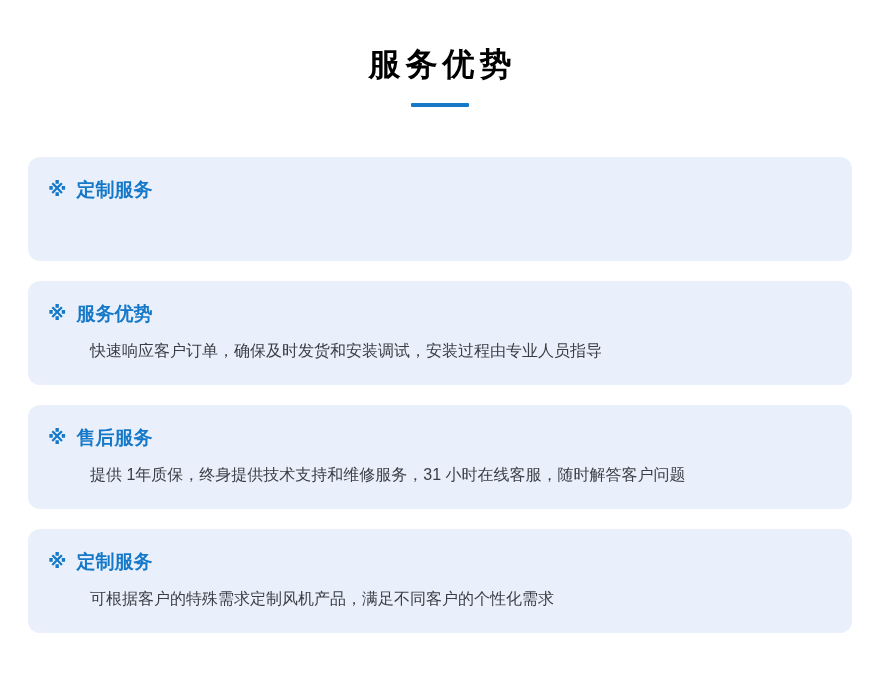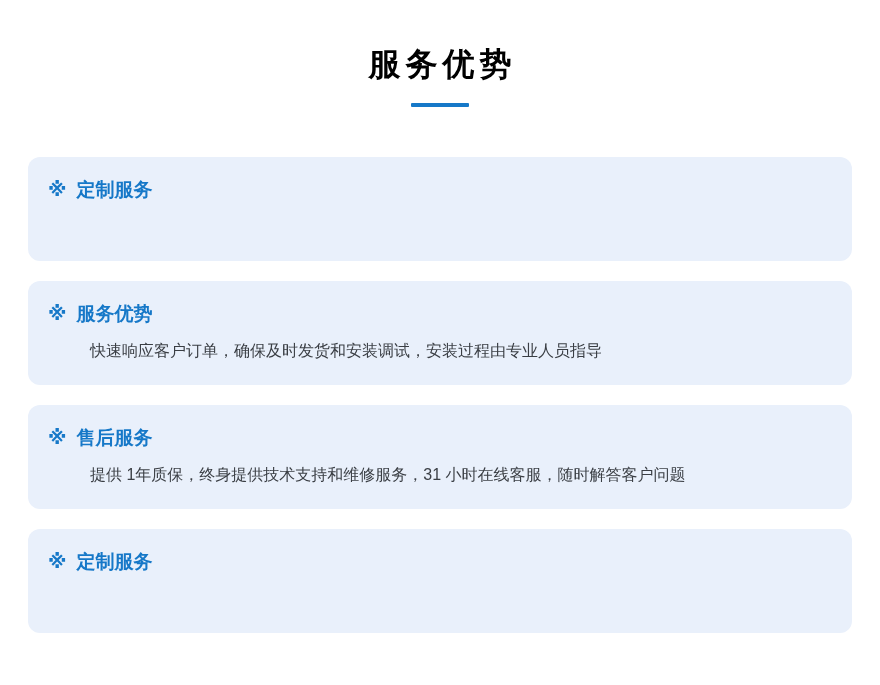--- a/index.html
+++ b/index.html
@@ -99,16 +99,17 @@
         <span>售后服务</span>
       </div>
       <p class="card-desc">提供 1年质保，终身提供技术支持和维修服务，31 小时在线客服，随时解答客户问题</p>
     </section>
 
     <section class="card">
       <div class="card-title">
         <span class="marker">※</span>
         <span>定制服务</span>
       </div>
+      <p class="card-desc">可根据客户的特殊需求定制风机产品，满足不同客户的个性化需求</p>
     </section>
 
   </div>
 </div>
 
 </body></html>

